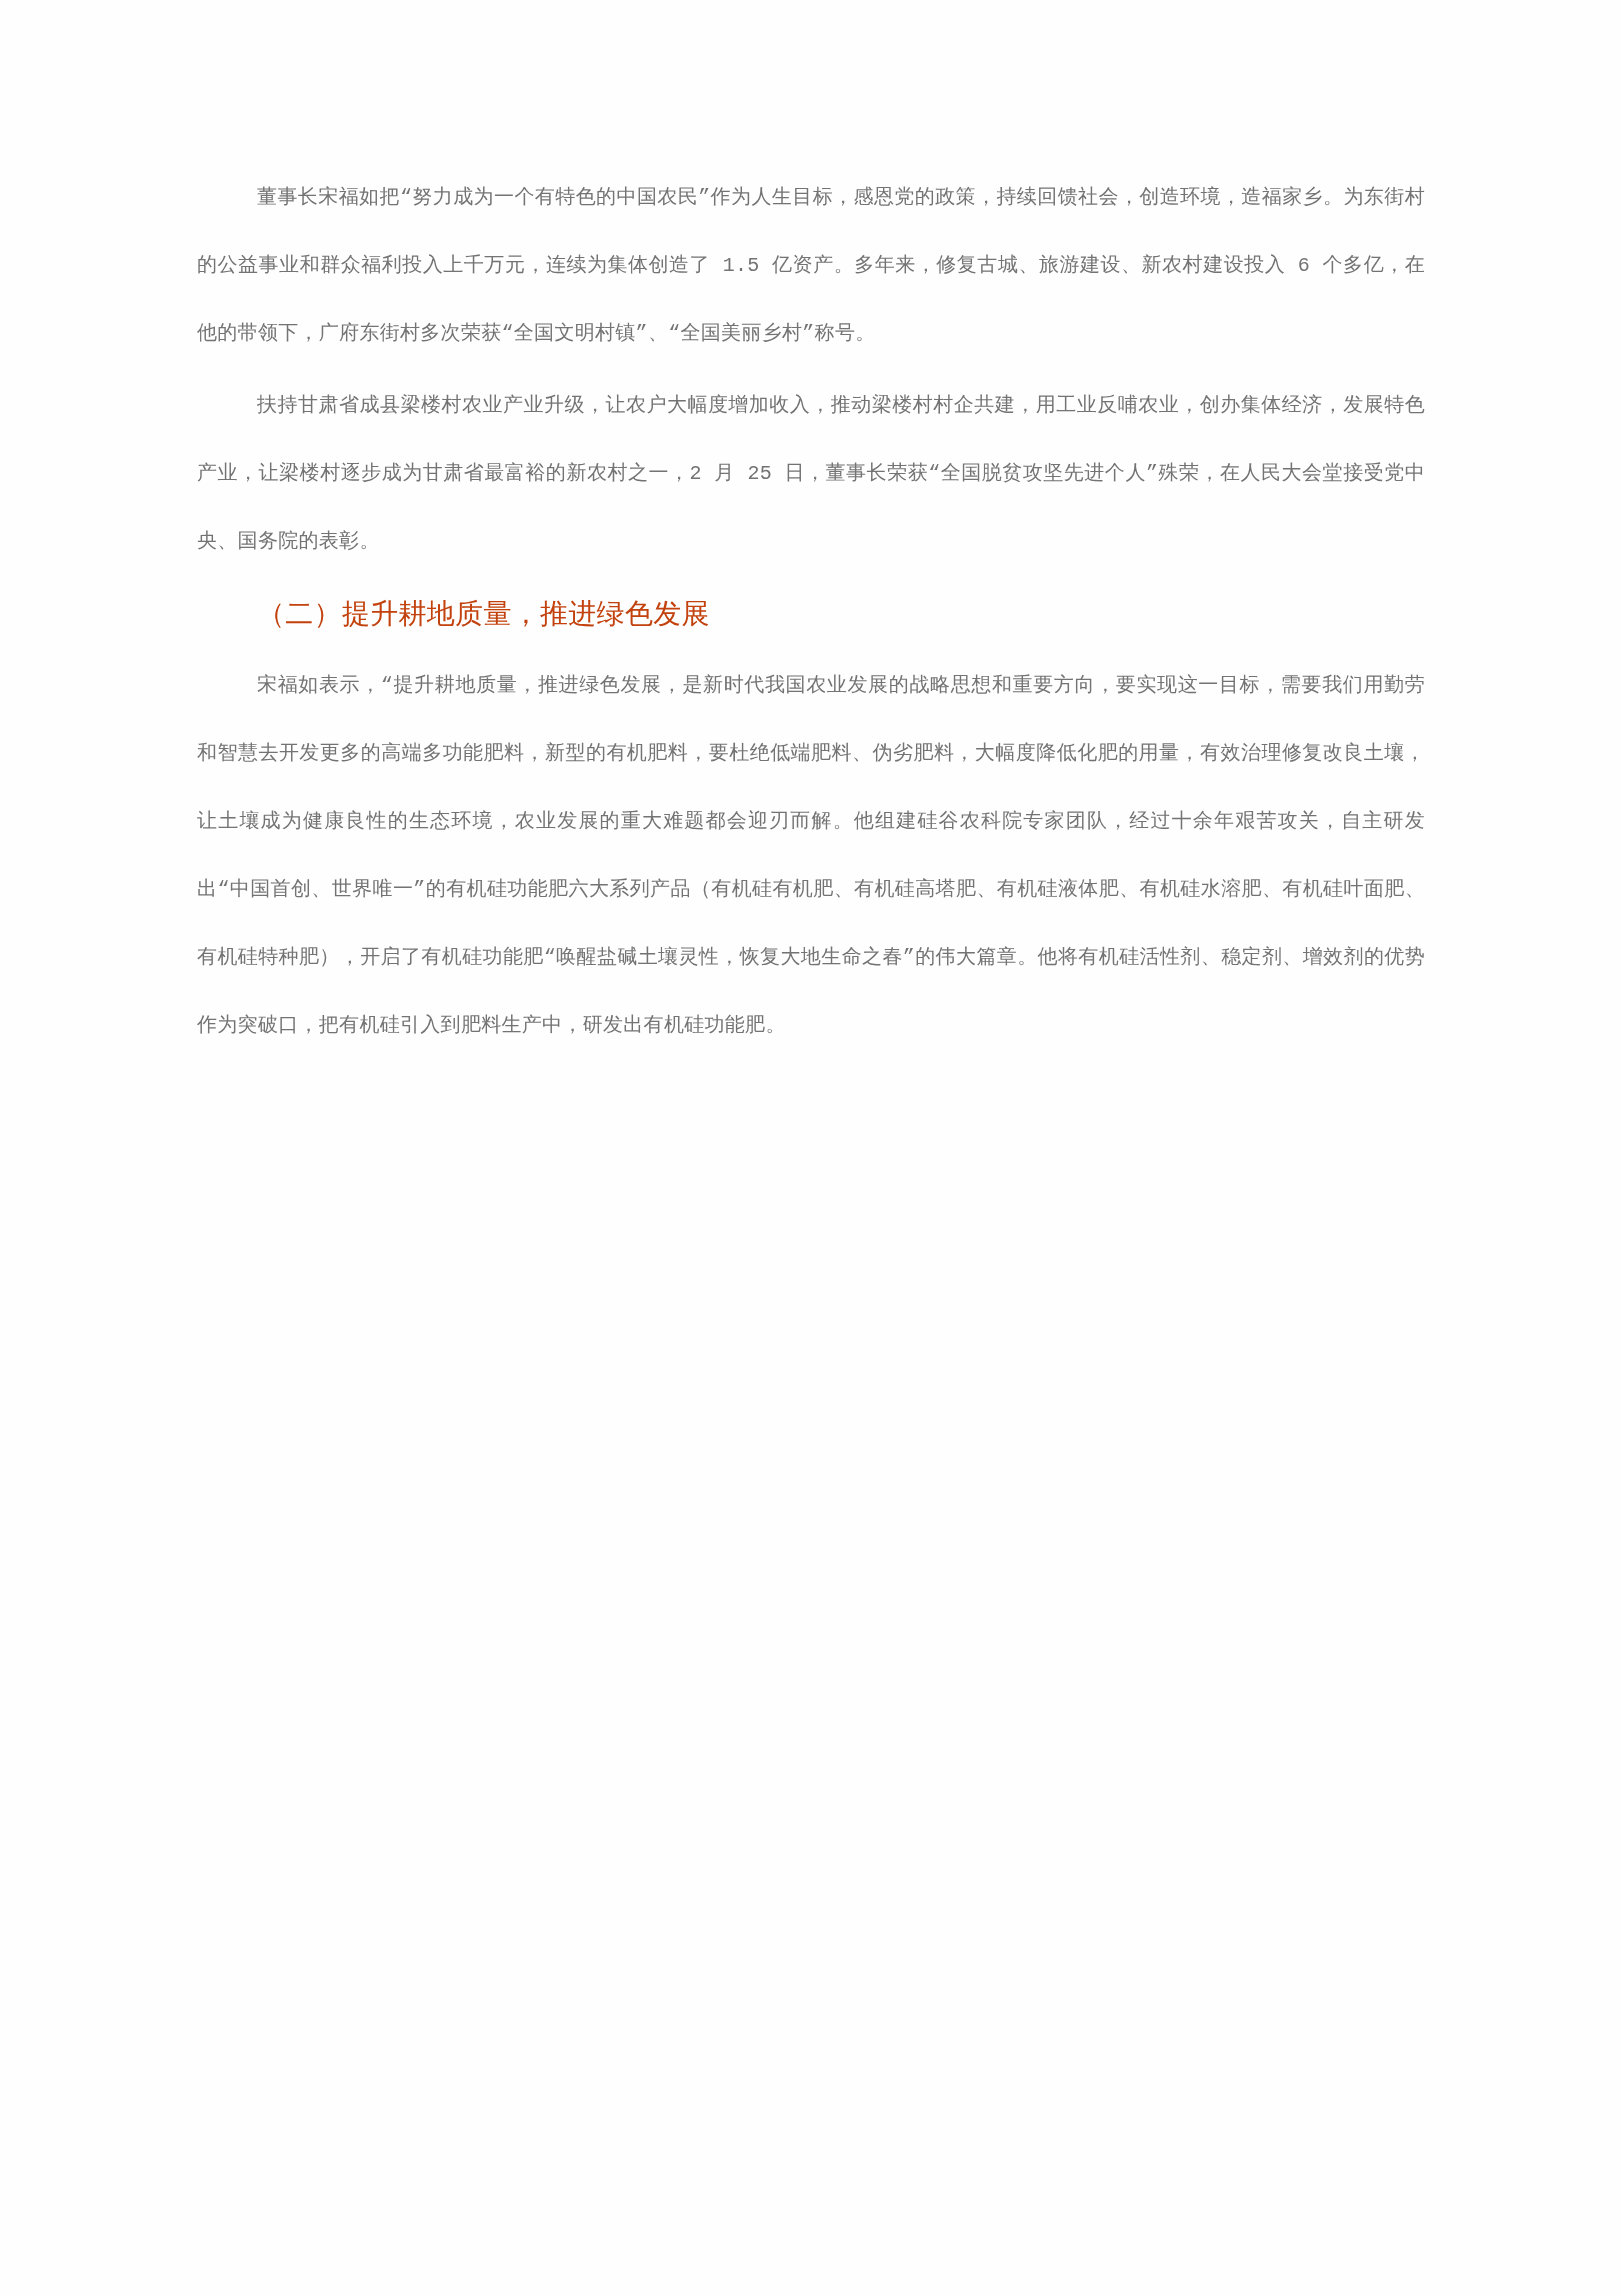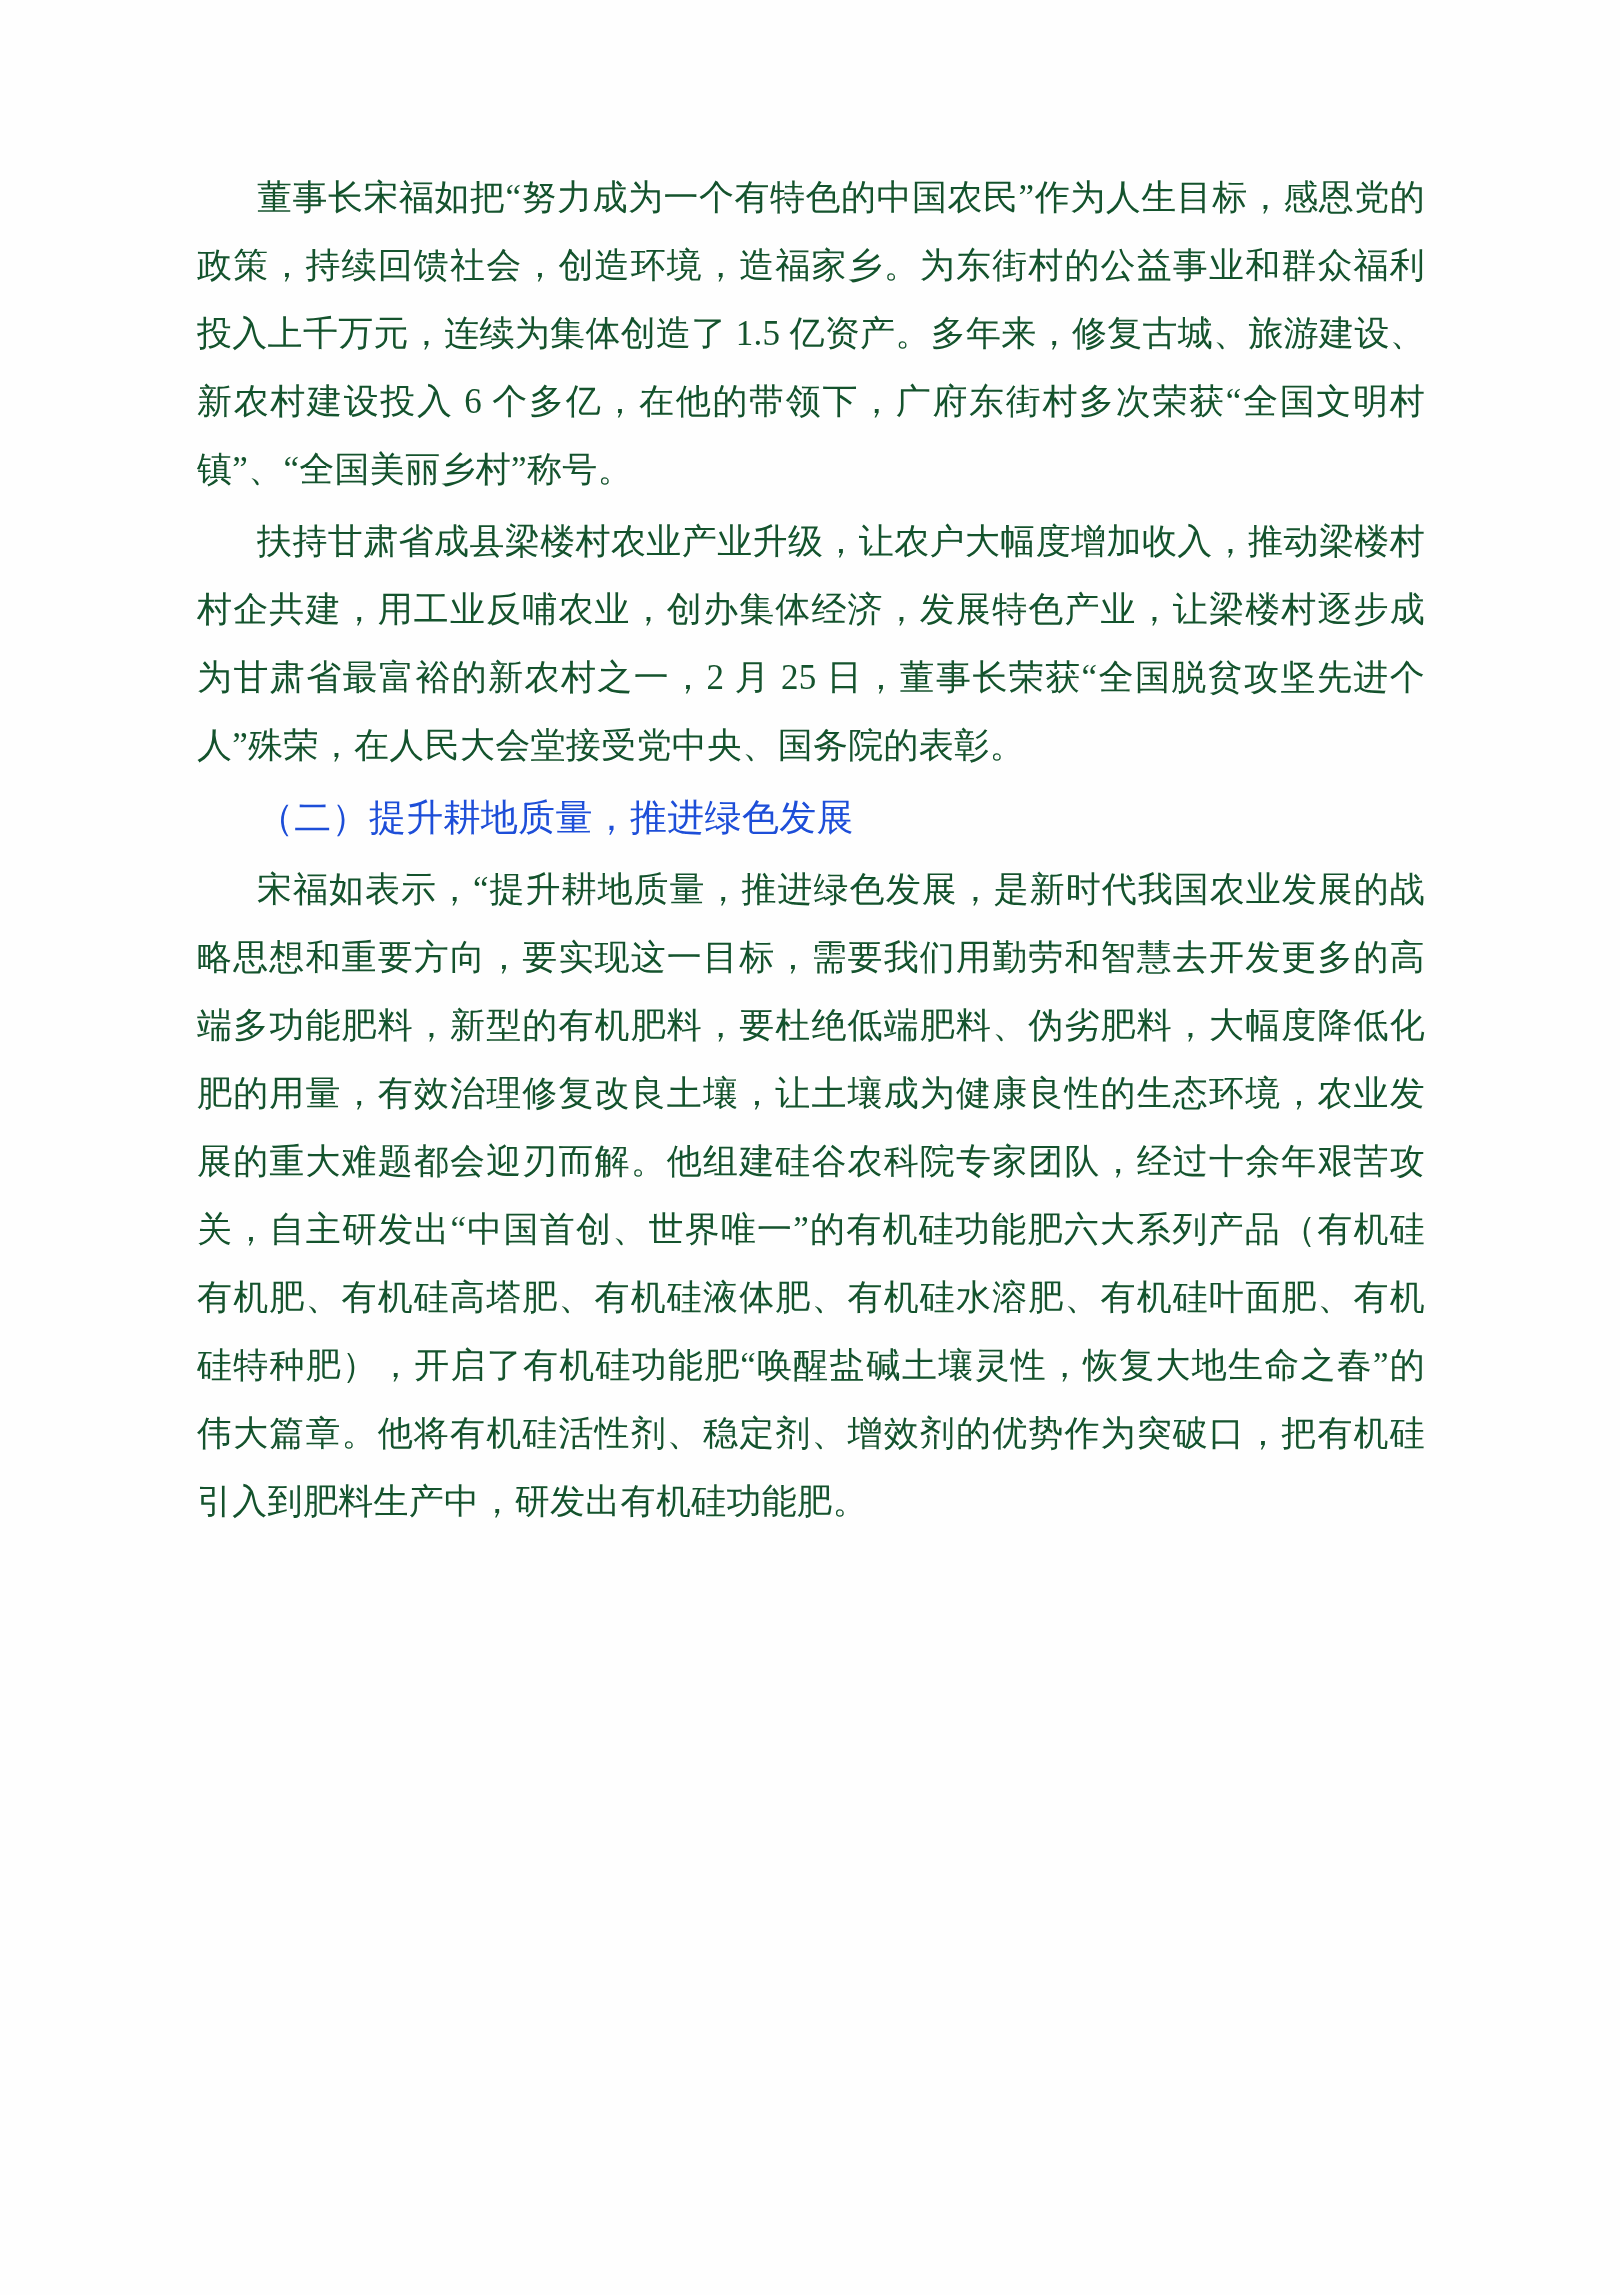--- a/index.html
+++ b/index.html
@@ -21,39 +21,39 @@
     background: #fefefe;
     box-sizing: border-box;
     padding: 164px 197px 118px 197px;
   }
   .doc-body {
     width: 1228px;
     margin: 0 auto;
   }
   p.para {
     margin: 0 0 3.9px 0;
-    font-size: 35px;
+    font-size: 20px;
     line-height: 68px;
     text-align: justify;
     text-justify: inter-ideograph;
     letter-spacing: 0.3px;
-    font-family: Liberation Serif, serif;
-    color: #14532d;
+    font-family: Liberation Mono, monospace;
+    color: #737373;
     text-indent: 0;
   }
   p.para.indent {
     text-indent: 60px;
   }
   p.heading {
     margin: 0 0 3.9px 0;
-    font-size: 37px;
+    font-size: 28px;
     line-height: 68px;
     text-indent: 60px;
     letter-spacing: 0.3px;
-    color: #1d4ed8;
+    color: #c2410c;
   }
 </style>
 </head>
 <body>
 
 <div class="page">
   <div class="doc-body">
 
     <p class="para indent">董事长宋福如把“努力成为一个有特色的中国农民”作为人生目标，感恩党的政策，持续回馈社会，创造环境，造福家乡。为东街村的公益事业和群众福利投入上千万元，连续为集体创造了 1.5 亿资产。多年来，修复古城、旅游建设、新农村建设投入 6 个多亿，在他的带领下，广府东街村多次荣获“全国文明村镇”、“全国美丽乡村”称号。</p>
 

